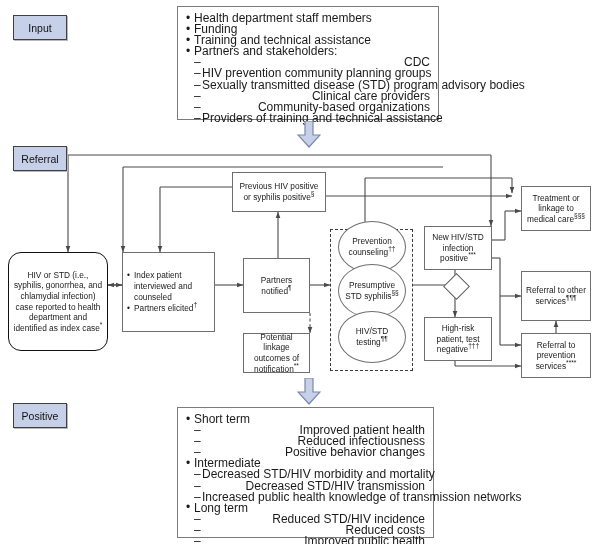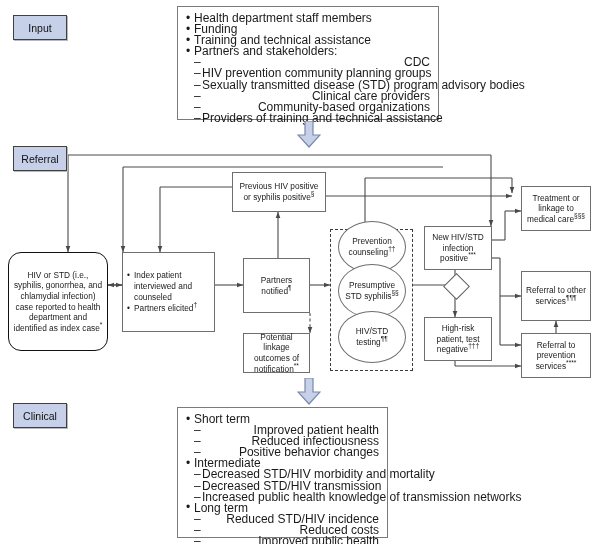--- a/index.html
+++ b/index.html
@@ -100,21 +100,21 @@
 
       <line x1="123" y1="167" x2="123" y2="252" marker-end="url(#ah)"></line>
       <line x1="123" y1="167" x2="443" y2="167"></line>
       <line x1="160" y1="187" x2="160" y2="252" marker-end="url(#ah)"></line>
       <line x1="160" y1="187" x2="232" y2="187"></line>
     </g>
   </svg>
 
   <div class="stage-label" style="left:13px;top:15px;width:52px;height:23px;">Input</div>
   <div class="stage-label" style="left:13px;top:146px;width:52px;height:23px;">Referral</div>
-  <div class="stage-label" style="left:13px;top:403px;width:52px;height:23px;">Clinical</div>
+  <div class="stage-label" style="left:13px;top:403px;width:52px;height:23px;">Positive</div>
 
   <div class="listbox" style="left:177px;top:6px;width:262px;height:114px;">
     <ul id="input-list">
         <li class="b">Health department staff members</li>
         <li class="b">Funding</li>
         <li class="b">Training and technical assistance</li>
         <li class="b">Partners and stakeholders:</li>
         <li class="d">CDC</li>
         <li class="d">HIV prevention community planning groups</li>
         <li class="d">Sexually transmitted disease (STD) program advisory bodies</li>
@@ -206,21 +206,21 @@
   <div class="node" style="left:521px;top:333px;width:70px;height:45px;">
     <div class="txt">
       <span>Referral to prevention services</span><sup>****</sup>
     </div>
   </div>
 
   <svg class="blockarrow" style="left:297px;top:378px;" width="24" height="27" viewBox="0 0 24 27">
     <polygon points="8,0 16,0 16,14 23,14 12,26 1,14 8,14" fill="#c6d0e8" stroke="#7b88a8" stroke-width="1.2"></polygon>
   </svg>
 
-  <div class="listbox" style="left:177px;top:407px;width:211px;height:131px;">
+  <div class="listbox" style="left:177px;top:407px;width:257px;height:131px;">
     <ul id="outcome-list">
         <li class="b">Short term</li>
         <li class="d">Improved patient health</li>
         <li class="d">Reduced infectiousness</li>
         <li class="d">Positive behavior changes</li>
         <li class="b">Intermediate</li>
         <li class="d">Decreased STD/HIV morbidity and mortality</li>
         <li class="d">Decreased STD/HIV transmission</li>
         <li class="d">Increased public health knowledge of transmission networks</li>
         <li class="b">Long term</li>

